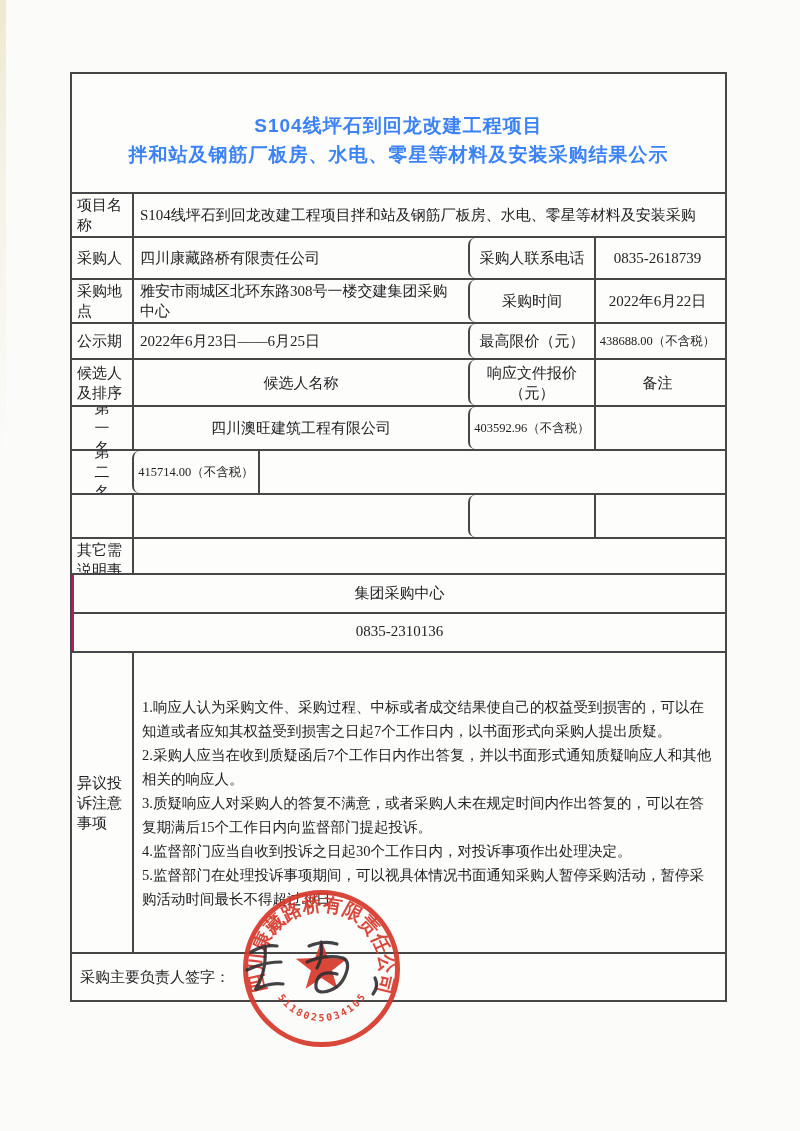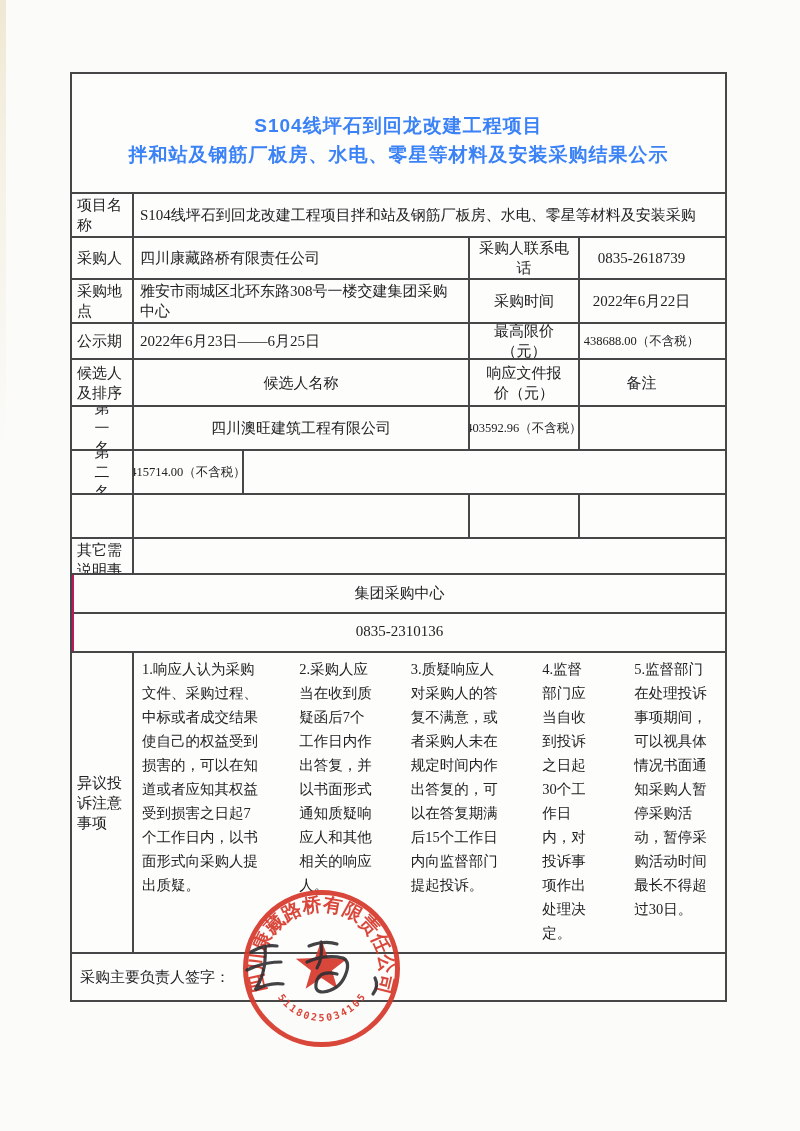--- a/index.html
+++ b/index.html
@@ -24,21 +24,21 @@
   .cell{
     box-sizing:border-box;
     display:flex;align-items:center;
     font-size:15px;line-height:20px;
     overflow:hidden;
   }
   .cell + .cell{border-left:2px solid #474747;}
   .label{width:60px;flex:none;padding:2px 8px 2px 5px;border-radius:13px;}
   .label.center{justify-content:center;text-align:center;padding:2px 16px;}
   .c2{width:336px;flex:none;padding:2px 6px;}
-  .c3{width:110px;flex:none;justify-content:center;text-align:center;padding:2px 2px;}
+  .c3{width:126px;flex:none;justify-content:center;text-align:center;padding:2px 2px;border-radius:7px;}
   .c4{width:125px;flex:none;justify-content:center;text-align:center;padding:2px 2px;}
   .span-rest{flex:1;padding:2px 6px;}
   .centered{justify-content:center;text-align:center;}
   .num{font-size:12.5px;white-space:nowrap;letter-spacing:0;font-family:Liberation Serif, serif;}
   .title-cell{
     height:118px;display:flex;flex-direction:column;
     justify-content:center;align-items:center;
     padding-top:14px;box-sizing:border-box;
   }
   .title-line{
@@ -47,23 +47,23 @@
     color:#3b82f6;letter-spacing:1px;text-align:center;
   }
   .stack{flex:1;display:flex;flex-direction:column;border-left:2px solid #be185d;}
   .subcell{
     box-sizing:border-box;height:37px;display:flex;
     align-items:center;justify-content:center;
     font-size:15px;
   }
   .subcell.second{border-top:2px solid #474747;}
   .complaint-cell{
-    flex:1;display:flex;flex-direction:row;justify-content:center;
+    flex:1;display:flex;flex-direction:column;justify-content:center;
     padding:4px 8px 4px 8px;box-sizing:border-box;border-left:2px solid #474747;
-    font-size:14.5px;line-height:24px;gap:39px;
+    font-size:14.5px;line-height:24px;
   }
   .sig-row .cell{padding-left:8px;}
   .stamp{position:absolute;left:239px;top:886px;z-index:5;opacity:.92;}
   .signature{position:absolute;left:225px;top:928px;z-index:6;}
 </style>
 </head>
 <body>
 
 <div class="paper-edge"></div>
 

